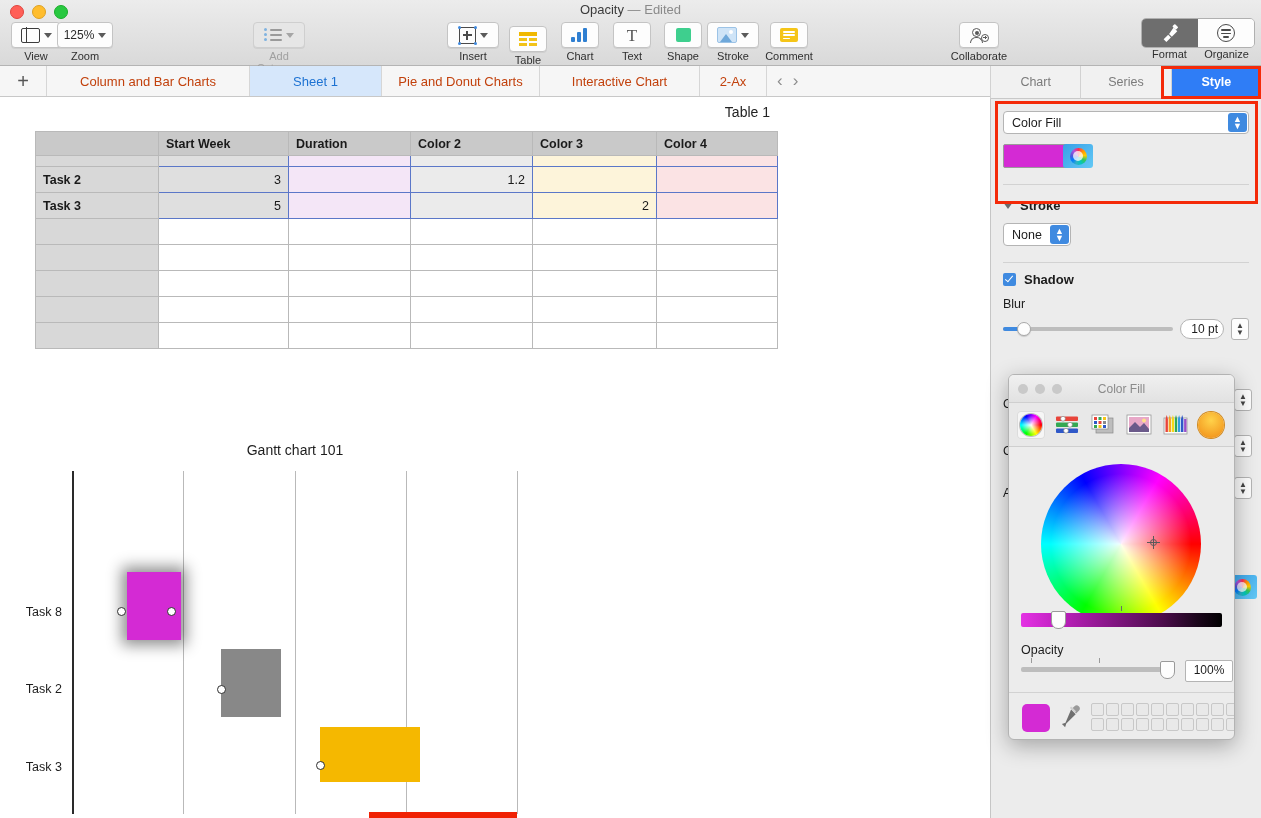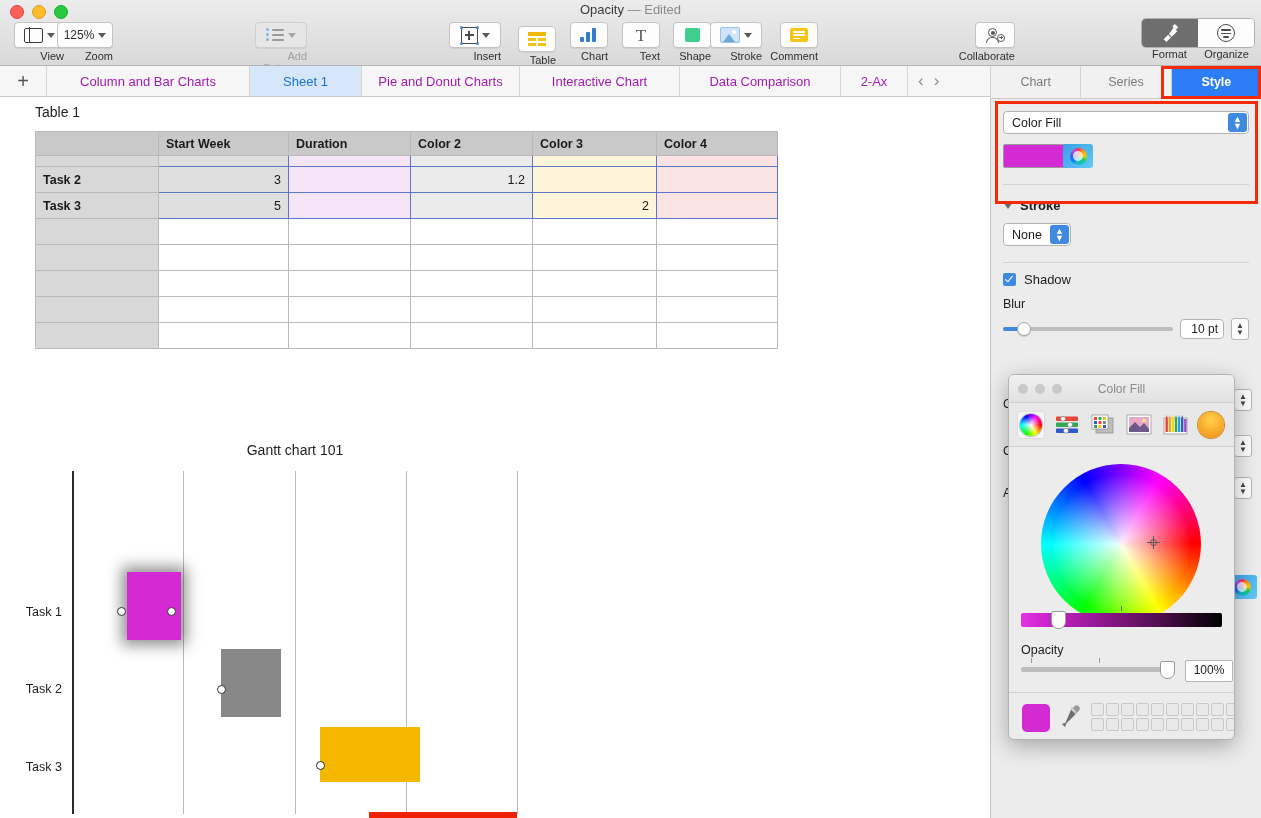--- a/index.html
+++ b/index.html
@@ -23,21 +23,21 @@
   .tl.red{background:#ff5f57;border:0.5px solid #e0443e;}
   .tl.yellow{background:#ffbd2e;border:0.5px solid #dea123;}
   .tl.green{background:#28c840;border:0.5px solid #1aad2b;}
 
   .wintitle{
     position:absolute;left:0;top:2px;width:1261px;text-align:center;
     font-size:13px;color:#3b3b3b;
   }
   .wintitle .edited{color:#8a8a8a;}
 
-  .tbitem{position:absolute;text-align:right;}
+  .tbitem{position:absolute;text-align:center;}
   .tbglyph{
     display:inline-flex;align-items:center;justify-content:center;
     background:#fdfdfd;border:1px solid #c4c4c4;border-radius:4px;
     height:26px;box-sizing:border-box;
     box-shadow:0 1px 0 rgba(0,0,0,.06);
   }
   .tblabel{display:block;font-size:11px;color:#2f2f2f;margin-top:2px;}
   .tblabel.dim{color:#a0a0a0;}
   .tbglyph.dim{background:#e6e6e6;border-color:#cfcfcf;}
 
@@ -117,38 +117,38 @@
 
   
   .sheetbar{
     position:absolute;left:0;top:66px;width:1261px;height:31px;
     background:#f6f6f6;border-bottom:1px solid #c8c8c8;
     display:flex;align-items:stretch;box-sizing:border-box;
   }
   .plusbtn{width:46px;display:flex;align-items:center;justify-content:center;
     font-size:20px;color:#555;border-right:1px solid #d6d6d6;}
   .stab{display:flex;align-items:center;justify-content:center;
-    font-size:13px;color:#a21caf;border-right:1px solid #d6d6d6;
+    font-size:13px;color:#c2410c;border-right:1px solid #d6d6d6;
     padding:0 10px;box-sizing:border-box;white-space:nowrap;overflow:hidden;}
   .stab.active{background:#d6e7fb;color:#1d72d2;}
   .arrows{display:flex;align-items:center;gap:10px;padding:0 10px;color:#8d8d8d;font-size:17px;
     border-left:1px solid #d6d6d6;background:#f6f6f6;}
 
   
   .insptabs{position:absolute;right:0;top:66px;width:271px;height:33px;display:flex;box-sizing:border-box;}
   .itab{flex:1;display:flex;align-items:center;justify-content:center;font-size:12.5px;
     color:#7b7b7b;background:#f1f1f1;border-left:1px solid #d2d2d2;border-bottom:1px solid #c8c8c8;}
   .itab.active{background:#2f7df6;color:#fff;font-weight:bold;border-bottom-color:#2f7df6;}
   .redring-tab{position:absolute;right:0px;top:66px;width:100px;height:33px;
     border:3px solid #f42a09;box-sizing:border-box;}
 
   
   .canvas{position:absolute;left:0;top:97px;width:990px;height:721px;background:#fff;overflow:hidden;}
 
-  .tabletitle{position:absolute;left:35px;top:7px;width:735px;text-align:left;font-size:14px;color:#232323;}
+  .tabletitle{position:absolute;left:35px;top:7px;width:735px;text-align:right;font-size:14px;color:#232323;}
 
   table.sheet{position:absolute;left:35px;top:34px;border-collapse:collapse;table-layout:fixed;}
   table.sheet td,table.sheet th{
     border:1px solid #b9b9b9;height:26px;font-size:12.5px;color:#1a1a1a;
     padding:0 7px;box-sizing:border-box;overflow:hidden;
   }
   table.sheet th{background:#c9c9c9;font-weight:bold;text-align:left;height:24px;}
   td.rowhdr{background:#d8d8d8;font-weight:bold;}
   td.num{text-align:right;}
   .c-start{background:#dfdfdf;}
@@ -200,21 +200,21 @@
 
   .redring-fill{position:absolute;left:4px;top:2px;width:263px;height:103px;border:3px solid #f42a09;box-sizing:border-box;pointer-events:none;}
 
   .checkbox{width:13px;height:13px;background:#3f8ae0;border-radius:2px;position:relative;}
   .checkbox:after{content:"";position:absolute;left:4px;top:1px;width:3px;height:7px;border:solid #fff;border-width:0 1.8px 1.8px 0;transform:rotate(40deg);}
 
   .slider{position:relative;height:14px;}
   .slider .track{position:absolute;left:0;right:0;top:5px;height:4px;border-radius:2px;background:#bdbdbd;}
   .slider .fill{position:absolute;left:0;top:5px;height:4px;border-radius:2px;background:#3f8ae0;}
   .slider .knob{position:absolute;top:0;width:14px;height:14px;border-radius:50%;background:#fdfdfd;border:1px solid #a8a8a8;box-sizing:border-box;box-shadow:0 1px 1px rgba(0,0,0,.15);}
-  .numfield{width:44px;height:20px;background:#fff;border:1px solid #b4b4b4;border-radius:4px;
+  .numfield{width:44px;height:20px;background:#fff;border:1px solid #b4b4b4;border-radius:10px;
     font-size:12px;color:#1c1c1c;text-align:right;padding-right:5px;box-sizing:border-box;line-height:19px;}
   .vstep{width:16px;height:20px;background:#fdfdfd;border:1px solid #b4b4b4;border-radius:3px;
     display:flex;flex-direction:column;align-items:center;justify-content:center;color:#444;font-size:8px;line-height:7px;}
 
   
   .cpop{
     position:absolute;left:1008px;top:374px;width:225px;height:364px;
     background:#ececec;border:1px solid #b3b3b3;border-radius:6px;
     box-shadow:0 6px 22px rgba(0,0,0,.3);overflow:hidden;
   }
@@ -406,24 +406,23 @@
     </div>
     <div class="seg-lbls">
       <span>Format</span>
       <span>Organize</span>
     </div>
   </div>
 
   <div class="sheetbar">
     <div class="plusbtn">+</div>
     <div class="stab" style="width:203px;">Column and Bar Charts</div>
-    <div class="stab active" style="width:112px;">Sheet 1</div>
+    <div class="stab active" style="width:132px;">Sheet 1</div>
     <div class="stab" style="width:158px;">Pie and Donut Charts</div>
     <div class="stab" style="width:160px;">Interactive Chart</div>
-    <div class="stab" style="width:161px;">Data Comparison</div>
     <div class="stab" style="width:66px;border-right:none;">2-Ax</div>
     <div class="arrows">
       <span>‹</span>
       <span>›</span>
     </div>
   </div>
 
   <div class="insptabs">
     <div class="itab">Chart</div>
     <div class="itab">Series</div>
@@ -524,21 +523,21 @@
 
     <div class="chartwrap">
       <div class="charttitle">Gantt chart 101</div>
 
       <div class="yaxis"></div>
       <div class="gridline" style="left:183px;"></div>
       <div class="gridline" style="left:295px;"></div>
       <div class="gridline" style="left:406px;"></div>
       <div class="gridline" style="left:517px;"></div>
 
-      <div class="ylab" style="left:2px;top:168px;">Task 1</div>
+      <div class="ylab" style="left:2px;top:168px;">Task 8</div>
       <div class="ylab" style="left:2px;top:245px;">Task 2</div>
       <div class="ylab" style="left:2px;top:323px;">Task 3</div>
 
       <div class="bar sel" style="left:127px;width:54px;top:135px;height:68px;background:#d42ad4;"></div>
       <div class="handle" style="left:117px;top:170px;"></div>
       <div class="handle" style="left:167px;top:170px;"></div>
 
       <div class="bar" style="left:221px;width:60px;top:212px;height:68px;background:#888888;"></div>
       <div class="handle" style="left:217px;top:248px;"></div>
 
@@ -586,21 +585,21 @@
           <span>▲</span>
           <span>▼</span>
         </span>
       </div>
     </div>
 
     <div class="divider" style="margin-top:16px;"></div>
 
     <div style="display:flex;align-items:center;gap:8px;padding:0 12px;margin-top:6px;">
       <span class="checkbox"></span>
-      <span class="t" style="font-size:13px;color:#1c1c1c;font-weight:normal;">Shadow</span>
+      <span class="t" style="font-size:13px;color:#1c1c1c;font-weight:bold;">Shadow</span>
     </div>
 
     <div style="padding:0 12px;margin-top:10px;font-size:12.5px;color:#1c1c1c;">Blur</div>
 
     <div style="display:flex;align-items:center;gap:7px;padding:0 12px;margin-top:7px;">
       <span class="slider" style="flex:1;">
         <span class="track"></span>
         <span class="fill" style="width:20px;"></span>
         <span class="knob" style="left:14px;"></span>
       </span>

